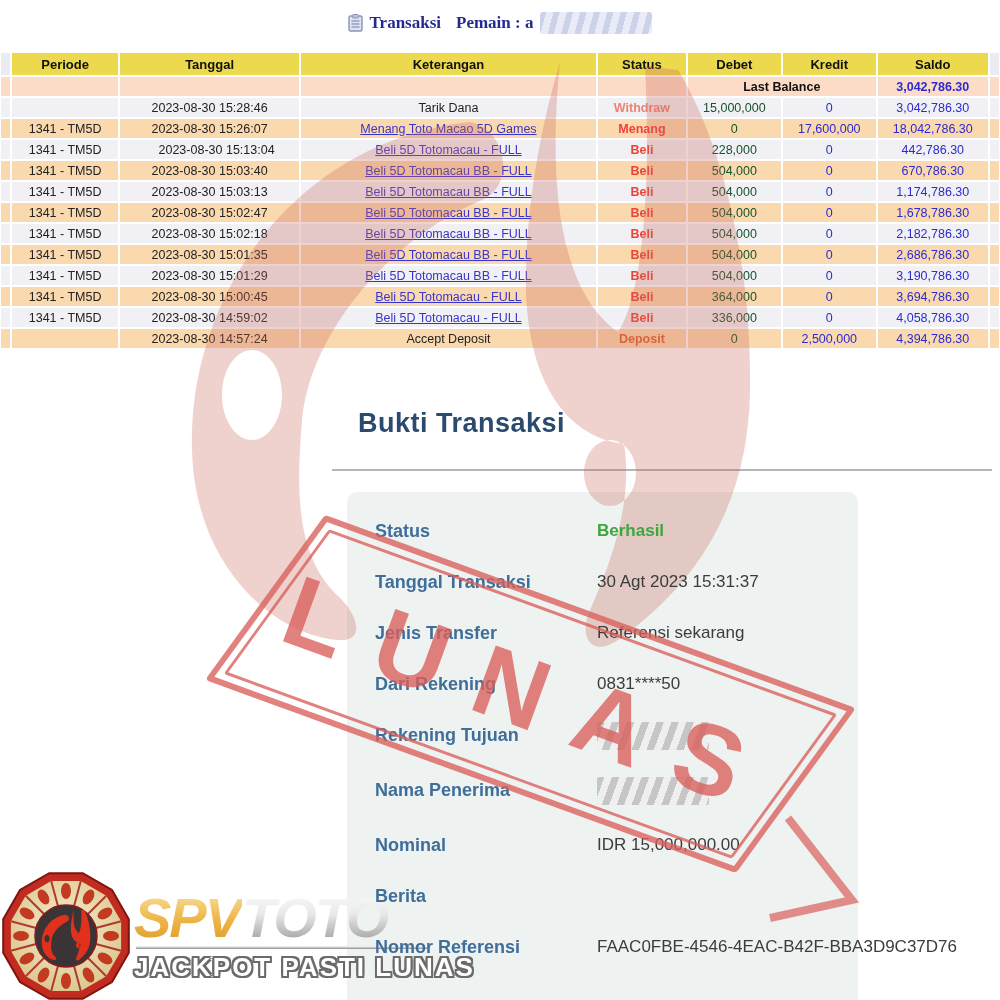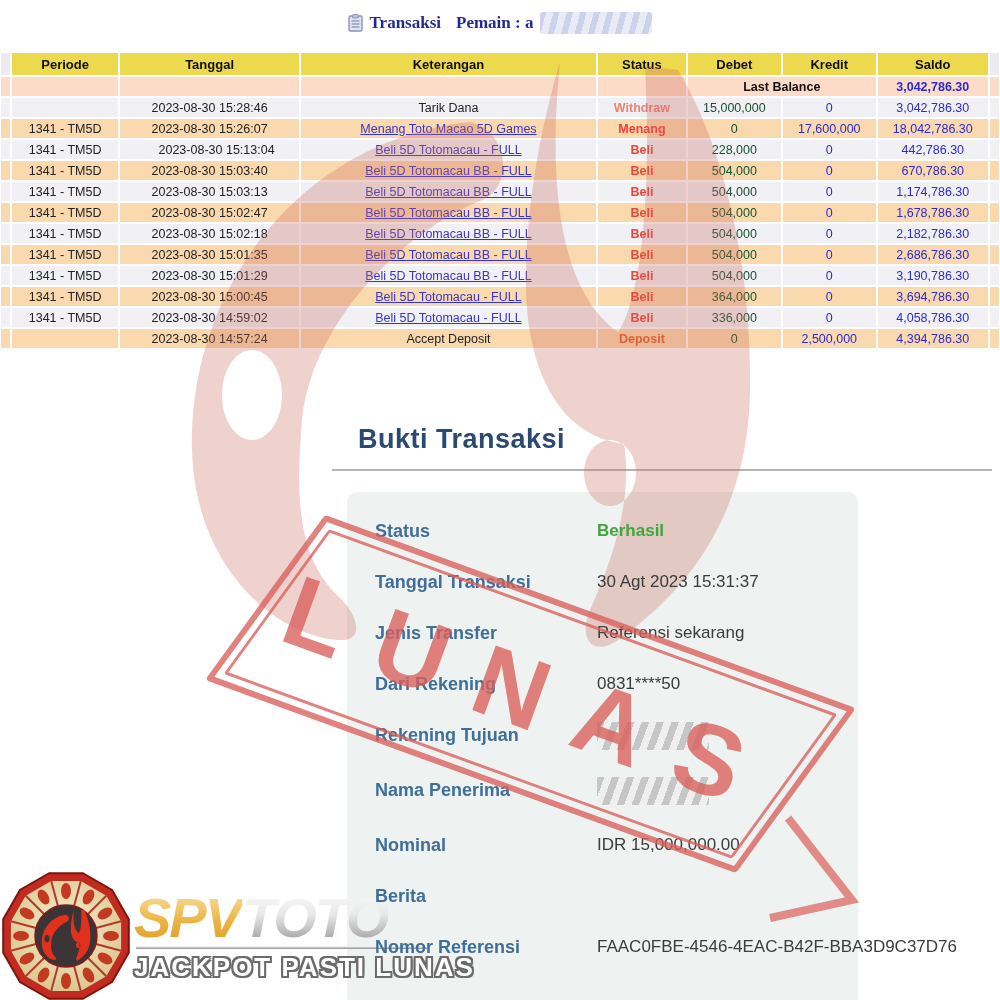--- a/index.html
+++ b/index.html
@@ -29,21 +29,21 @@
   .c-debet{color:#14532d;}
   .ket-link{color:#3A35C9;text-decoration:underline;}
   .ket-text{color:#222;}
   .c-status{font-weight:bold;}
 
   
   .wm{position:absolute;left:0;top:0;z-index:2;pointer-events:none;}
 
   
   .bukti-heading{position:absolute;left:358px;top:408px;font-size:27px;font-weight:bold;
-                 color:#2B4A6F;z-index:4;letter-spacing:.5px;margin-top:16px;}
+                 color:#2B4A6F;z-index:4;letter-spacing:.5px;}
   .bukti-divider{position:absolute;left:332px;top:469px;width:660px;height:2px;background:#b2b6b6;z-index:1;}
   .receipt-panel{position:absolute;left:347px;top:492px;width:511px;height:508px;
                  background:#EEF2F1;border-radius:10px 10px 0 0;z-index:1;}
   .receipt-rows{position:absolute;left:375px;top:520px;display:flex;flex-direction:column;
                 gap:29px;z-index:4;}
   .receipt-row{display:flex;align-items:flex-start;line-height:22px;}
   .r-label{width:222px;font-size:18px;font-weight:bold;color:#3F6E99;}
   .r-value{font-size:17px;color:#3c3c3c;}
   .r-value.success{color:#3DA63D;font-weight:bold;}
   .redacted-blur{width:112px;height:28px;margin-top:-2px;border-radius:2px;

